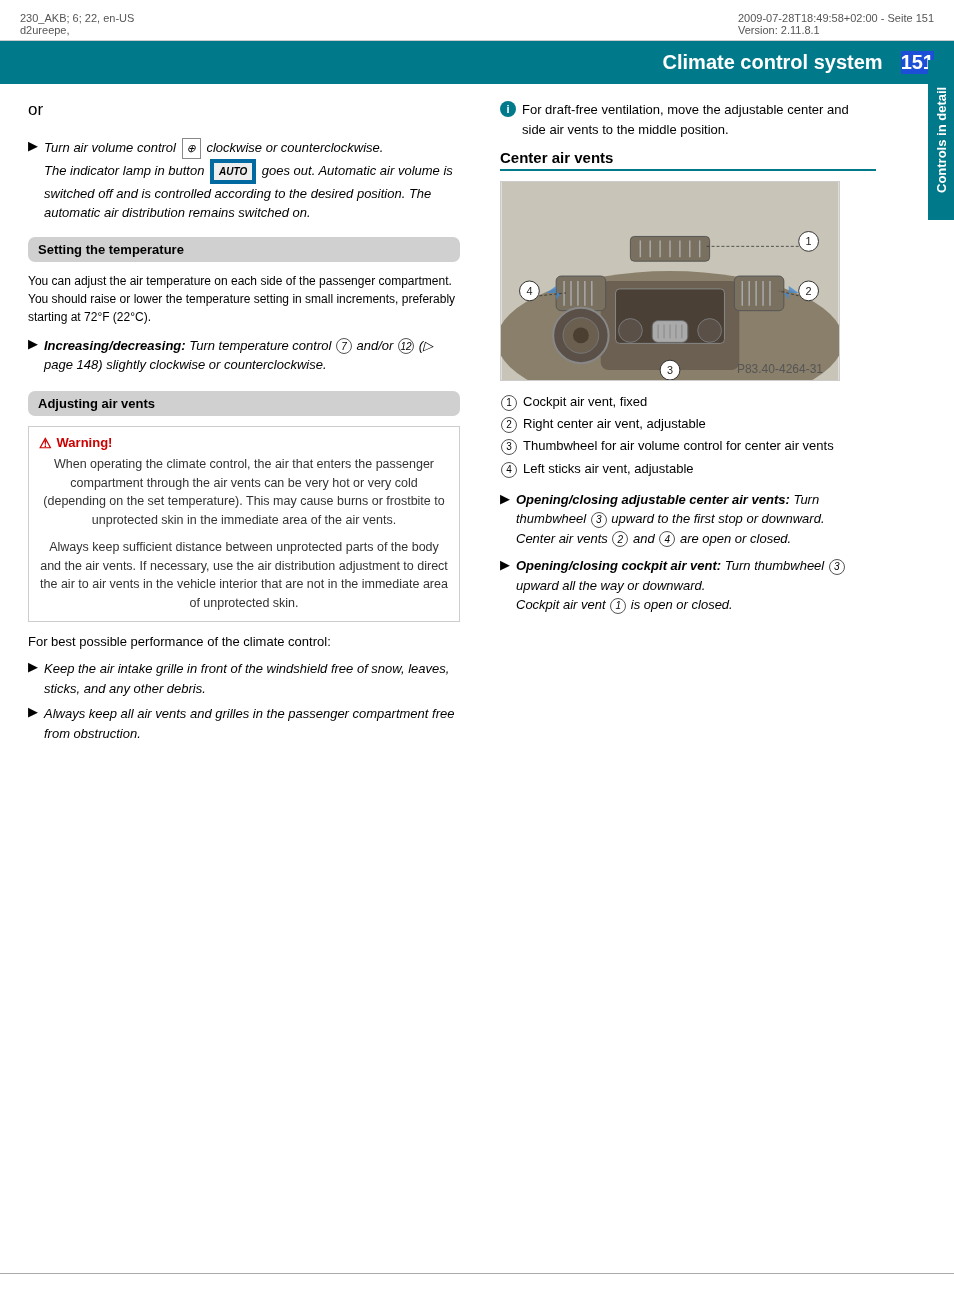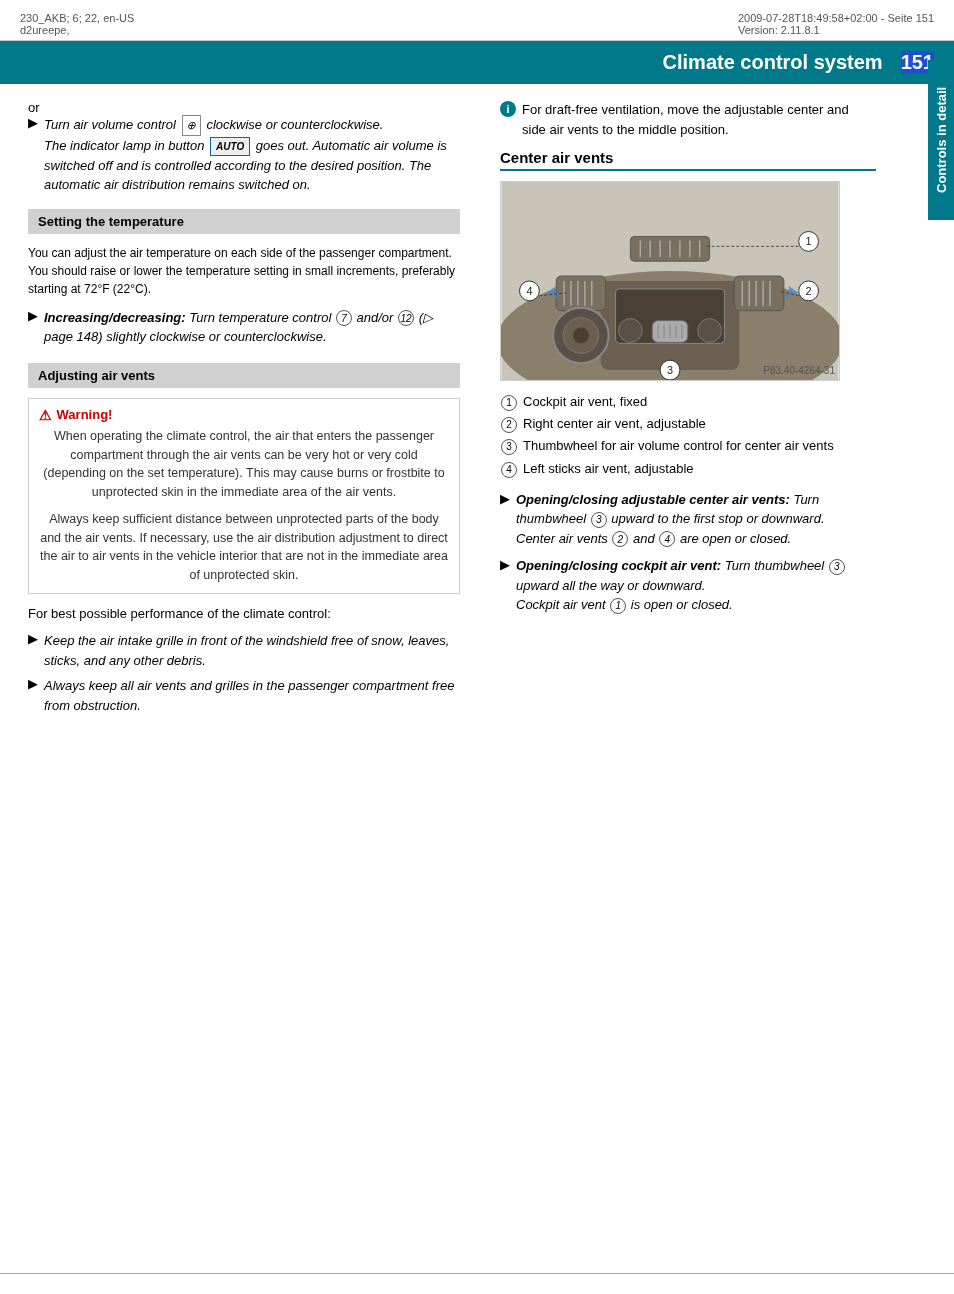--- a/index.html
+++ b/index.html
@@ -80,22 +80,22 @@
     }
 
     .right-col {
       width: 446px;
       padding: 16px 50px 16px 20px;
       flex-shrink: 0;
     }
 
     
     .or-text {
-      margin-bottom: 0;
-      font-size: 13px;
+      margin-bottom: 18px;
+      font-size: 17px;
     }
 
     
     .bullet-item {
       display: flex;
       align-items: flex-start;
       margin-bottom: 6px;
     }
     .bullet-arrow {
       color: #000;
@@ -114,21 +114,21 @@
     .icon-box {
       display: inline-block;
       border: 1px solid #888;
       padding: 1px 4px;
       font-size: 11px;
       margin: 0 2px;
       vertical-align: middle;
     }
     .icon-auto {
       display: inline-block;
-      border: 1px solid #0369a1;
+      border: 4px solid #0369a1;
       padding: 1px 5px;
       font-size: 10px;
       font-weight: bold;
       margin: 0 2px;
       vertical-align: middle;
       background: #eee;
     }
 
     
     .sub-text {
@@ -138,20 +138,21 @@
       margin-bottom: 4px;
     }
 
     
     .section-heading {
       background: #d0d0d0;
       padding: 5px 10px;
       font-size: 13px;
       font-weight: bold;
       margin: 14px 0 10px 0;
+      border-radius: 7px;
     }
 
     
     .warning-box {
       border: 1px solid #ccc;
       padding: 8px 10px;
       margin-bottom: 10px;
       background: #fff;
     }
     .warning-title {
@@ -218,22 +219,22 @@
       height: 200px;
       background: #e8e8e8;
       position: relative;
       margin-bottom: 12px;
       border: 1px solid #ccc;
       overflow: hidden;
     }
     .car-image-label {
       position: absolute;
       bottom: 4px;
-      right: 4px;
-      font-size: 10px;
+      right: 16px;
+      font-size: 12px;
       color: #555;
     }
 
     
     .num-circle {
       display: inline-flex;
       align-items: center;
       justify-content: center;
       width: 16px;
       height: 16px;

